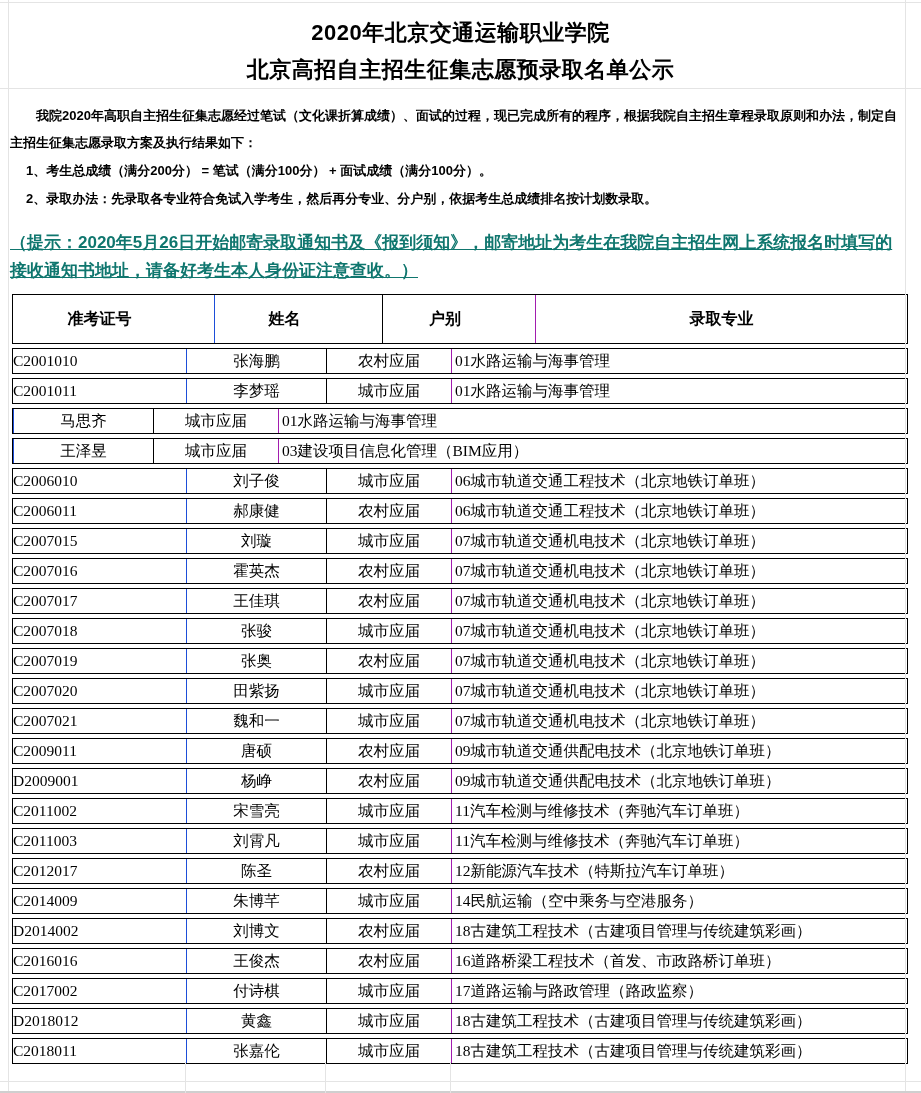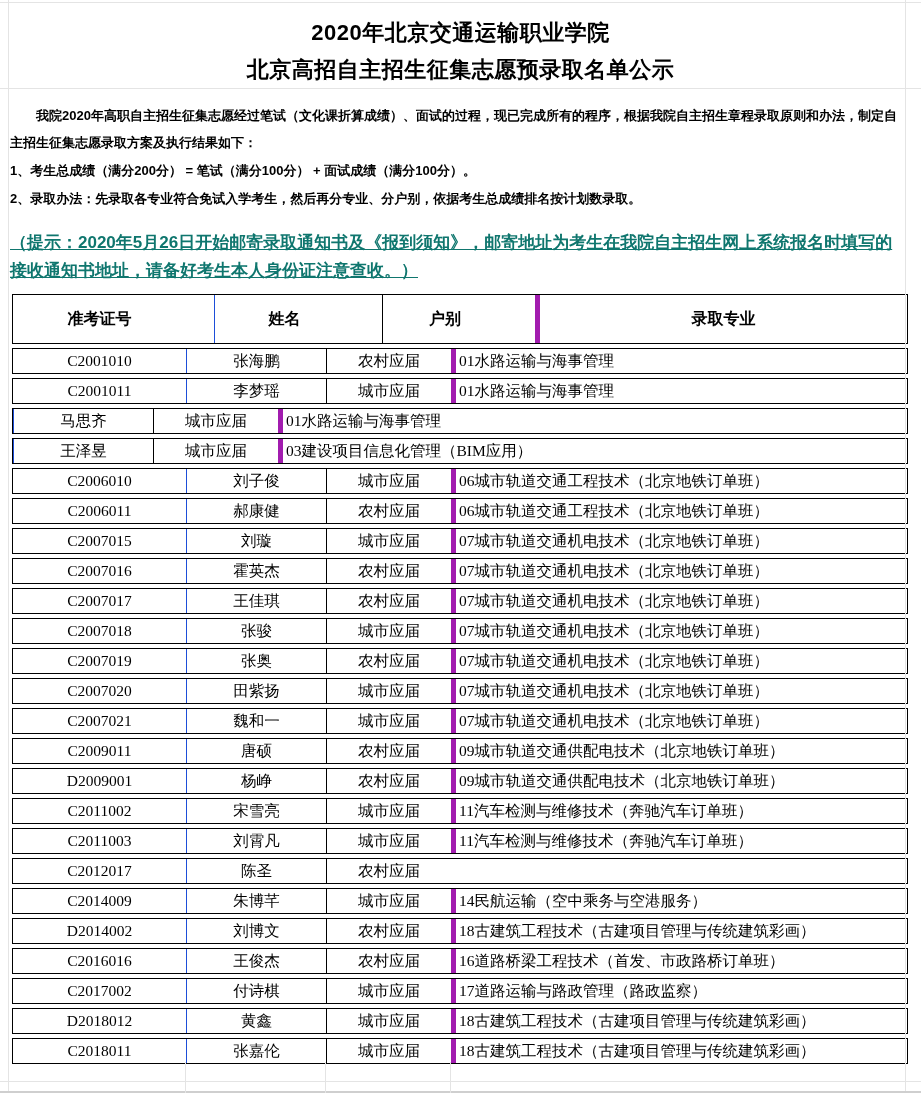--- a/index.html
+++ b/index.html
@@ -13,37 +13,37 @@
   .grid{position:absolute;background:#e4e4e4;}
   .grid.dark{background:#cfcfcf;}
 
   
   .title-block{height:88px;padding-top:14px;box-sizing:border-box;text-align:center;}
   .title-line{font-size:22px;font-weight:bold;line-height:37px;letter-spacing:0.5px;}
 
   
   .intro{margin:14px 12px 0 10px;font-size:13px;font-weight:bold;line-height:27px;}
   .intro .para{text-indent:2em;}
-  .intro .item{margin-top:1px;}
+  .intro .item{margin-top:1px;padding-left:16px;}
 
   
   .notice{margin:17px 12px 0 10px;font-size:17px;font-weight:bold;line-height:28px;}
 
   
   .table{margin:9px 13px 0 12px;}
   .t-row{
     display:flex;border:1px solid #000;background:#fff;
     margin-bottom:4px;height:24px;line-height:24px;font-size:15px;
   }
   .t-row.header{height:48px;line-height:48px;font-weight:bold;font-size:16px;margin-bottom:4px;gap:28px;}
   .t-row .c{box-sizing:border-box;overflow:hidden;white-space:nowrap;}
-  .c.col-id{width:173px;text-align:center;}
+  .c.col-id{width:173px;text-align:left;}
   .c.col-name{width:140px;text-align:center;border-left:1px solid #1d4ed8;}
   .c.col-hukou{width:125px;text-align:center;border-left:1px solid #000;}
-  .c.col-major{flex:1;text-align:left;border-left:5px solid #a21caf;padding-left:3px;}
+  .c.col-major{flex:1;text-align:left;border-left:1px solid #a21caf;padding-left:3px;}
   .t-row.header .c{text-align:center;padding-left:0;}
   
   .t-row.data .c{font-family:"Liberation Serif","DejaVu Serif",serif;font-size:15.5px;}
 </style>
 </head>
 <body>
 
 <div class="grid" style="left:0;top:2px;width:921px;height:1px;"></div>
 <div class="grid" style="left:8px;top:0;width:1px;height:1093px;"></div>
 <div class="grid" style="left:905px;top:0;width:1px;height:1093px;"></div>
@@ -175,20 +175,21 @@
       <div class="t-row data">
     <div class="c col-id">C2011003</div>
     <div class="c col-name">刘霄凡</div>
     <div class="c col-hukou">城市应届</div>
     <div class="c col-major">11汽车检测与维修技术（奔驰汽车订单班）</div>
   </div>
       <div class="t-row data">
     <div class="c col-id">C2012017</div>
     <div class="c col-name">陈圣</div>
     <div class="c col-hukou">农村应届</div>
+    <div class="c col-major">12新能源汽车技术（特斯拉汽车订单班）</div>
   </div>
       <div class="t-row data">
     <div class="c col-id">C2014009</div>
     <div class="c col-name">朱博芊</div>
     <div class="c col-hukou">城市应届</div>
     <div class="c col-major">14民航运输（空中乘务与空港服务）</div>
   </div>
       <div class="t-row data">
     <div class="c col-id">D2014002</div>
     <div class="c col-name">刘博文</div>

